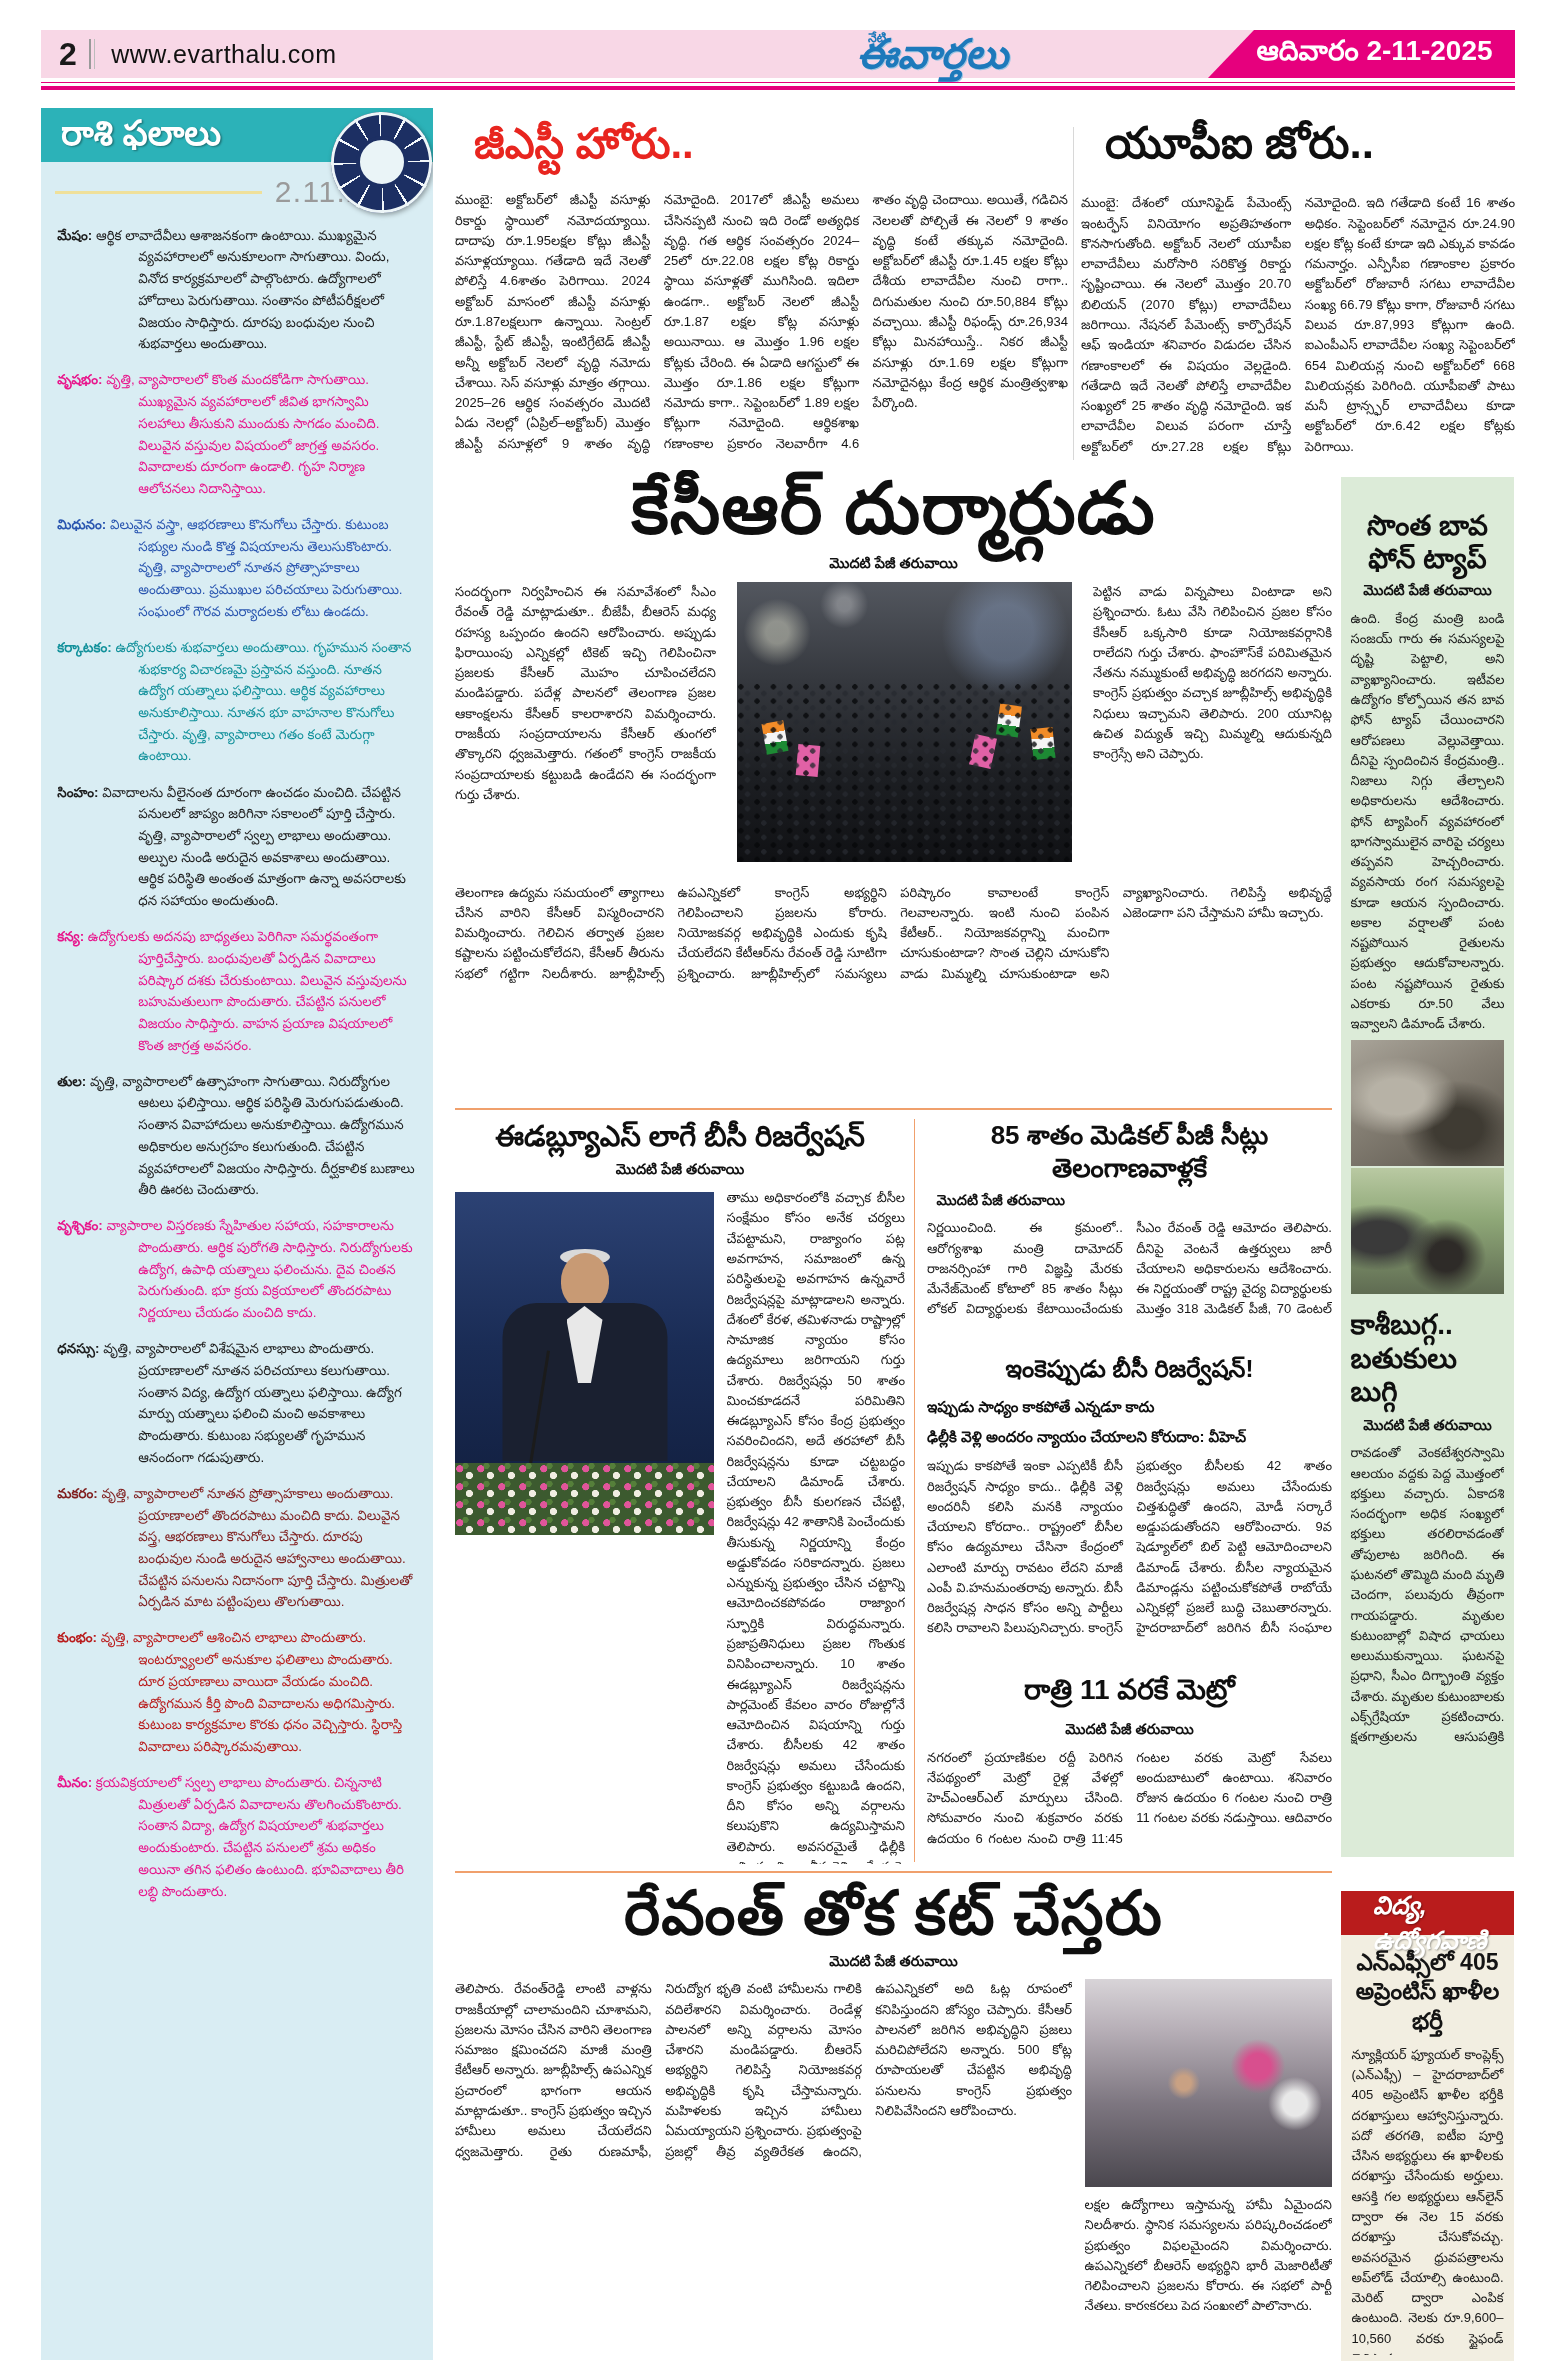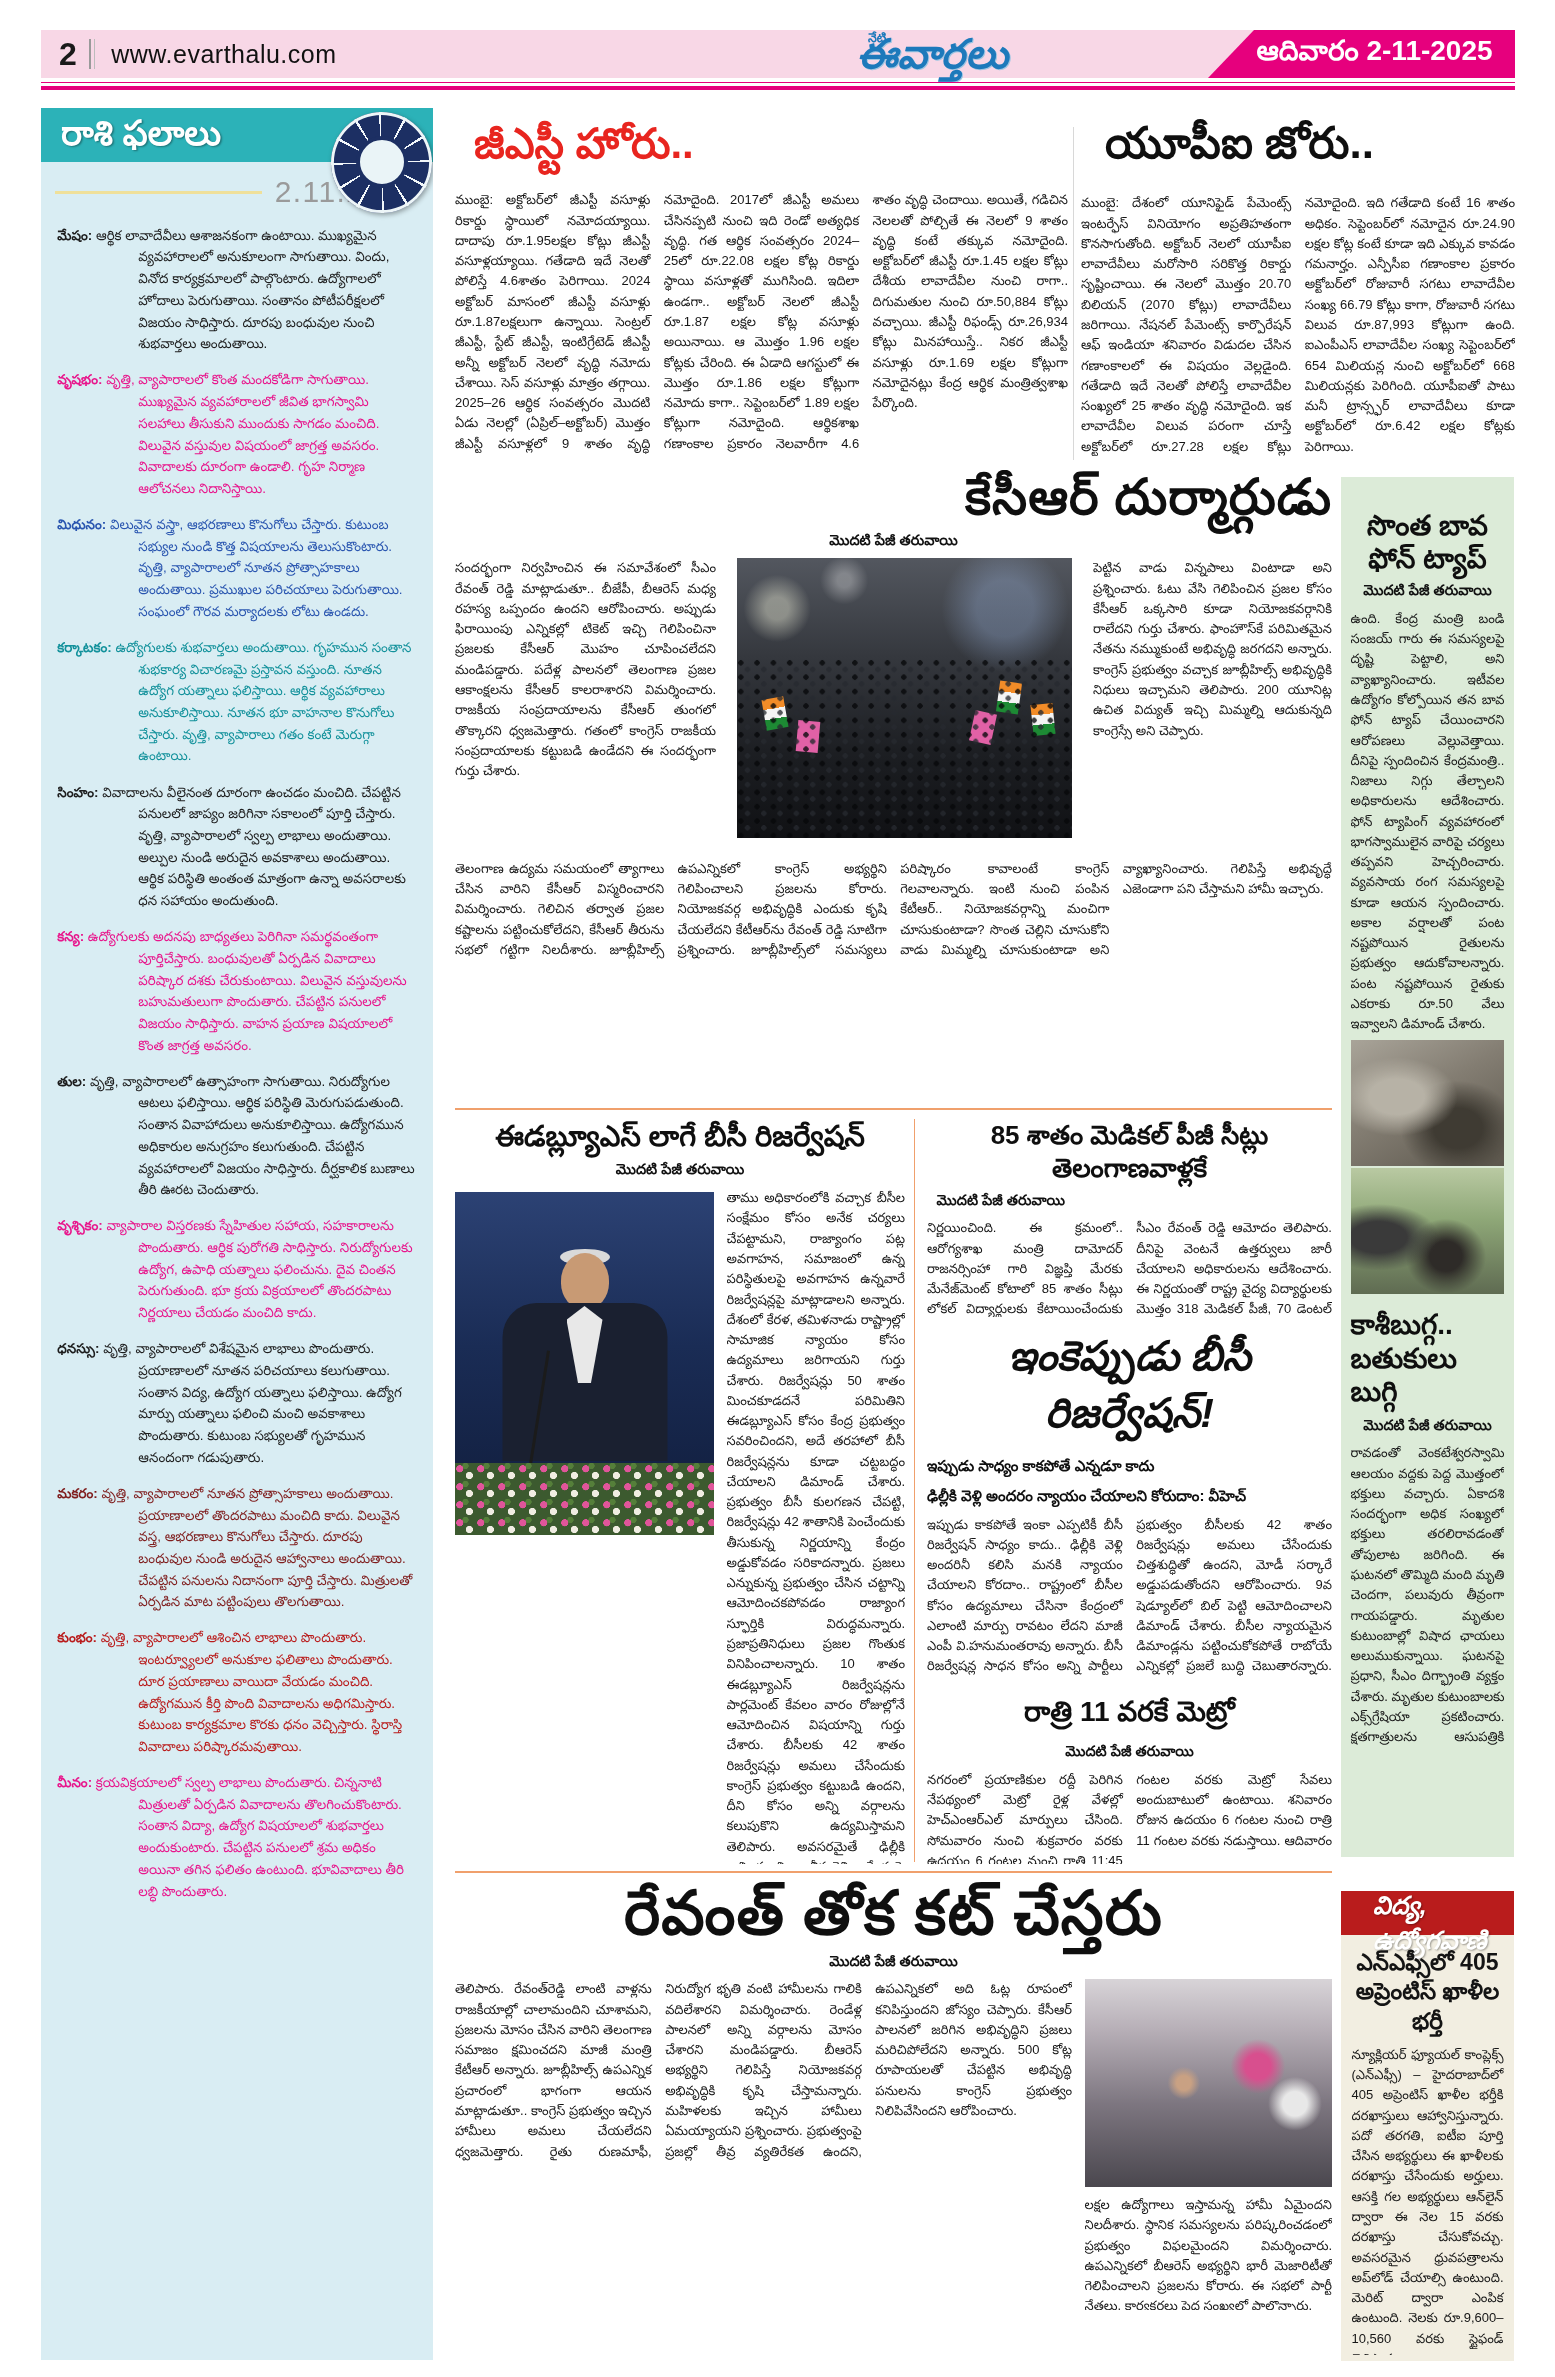--- a/index.html
+++ b/index.html
@@ -51,21 +51,21 @@
   
   .gst{left:455px;top:117px;width:613px;height:352px;overflow:hidden;}
   .gst-head{margin:2.9px 0 12.5px 19px;}
   .gst-body{height:268px;}
   .upi{left:1081px;top:117px;width:434px;height:352px;overflow:hidden;}
   .upi-head{font-size:44px;margin:1px 0 14.4px 24px;}
   .upi-body{height:268px;}
 
   
   .kcr{left:455px;top:470px;width:877px;height:637px;overflow:hidden;}
-  .kcr-head{font-size:50px;text-align:right;line-height:1.08;letter-spacing:1px;}
+  .kcr-head{font-size:72px;text-align:center;line-height:1.08;letter-spacing:1px;}
   .kcr-row{display:flex;gap:21px;margin-top:5.8px;height:288px;}
   .kcr-col-left{width:261px;}
   .kcr-col-right{flex:1;}
   .kcr-bottom{margin-top:12.5px;height:182px;}
 
   
   .photo{position:relative;overflow:hidden;background:#444;}
   .photo-rally{width:335px;height:280px;flex:none;background:
     radial-gradient(circle at 12% 18%,rgba(255,255,230,.4) 0 3%,transparent 9%),
     radial-gradient(circle at 32% 8%,rgba(255,255,255,.3) 0 2%,transparent 7%),
@@ -105,21 +105,21 @@
     linear-gradient(180deg,#d8d4d8 0%,#b6aeb6 25%,#7d7680 60%,#4a474e 100%);}
 
   
   .ews{left:455px;top:1119px;width:450px;height:745px;overflow:hidden;}
   .ews-head{font-size:29px;text-align:center;line-height:1.2;}
 
   
   .stack{left:927px;top:1119px;width:405px;height:745px;overflow:hidden;display:flex;flex-direction:column;}
   .med-head{font-size:26px;text-align:center;line-height:1.25;}
   .med-body{height:120px;}
-  .bc-head{font-size:41px;text-align:center;margin-top:16.3px;font-style:italic;}
+  .bc-head{font-size:24px;text-align:center;margin-top:16.3px;}
   .bc-sub{font-weight:700;font-size:15px;line-height:1.55;margin-top:6.7px;color:#101010;}
   .bc-body{height:201px;margin-top:7.7px;}
   .metro-head{font-size:28px;text-align:center;margin-top:17px;}
   .metro-body{height:115px;}
 
   
   .rev{left:455px;top:1881px;width:877px;height:479px;overflow:hidden;}
   .rev-head{font-size:61px;text-align:center;line-height:1.05;letter-spacing:1px;}
   .rev-row{display:flex;gap:12.5px;margin-top:3.8px;height:335px;}
   .rev-left{width:617px;}

